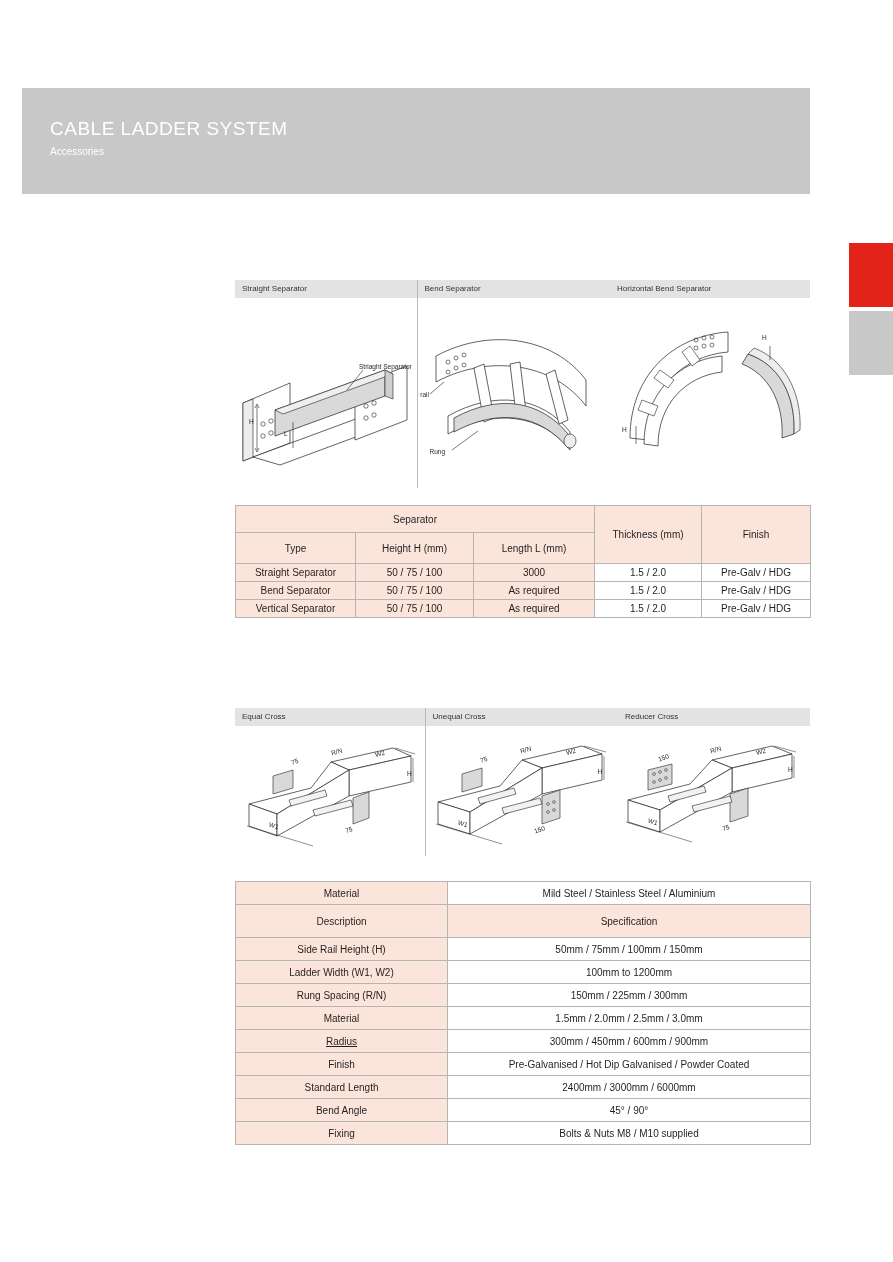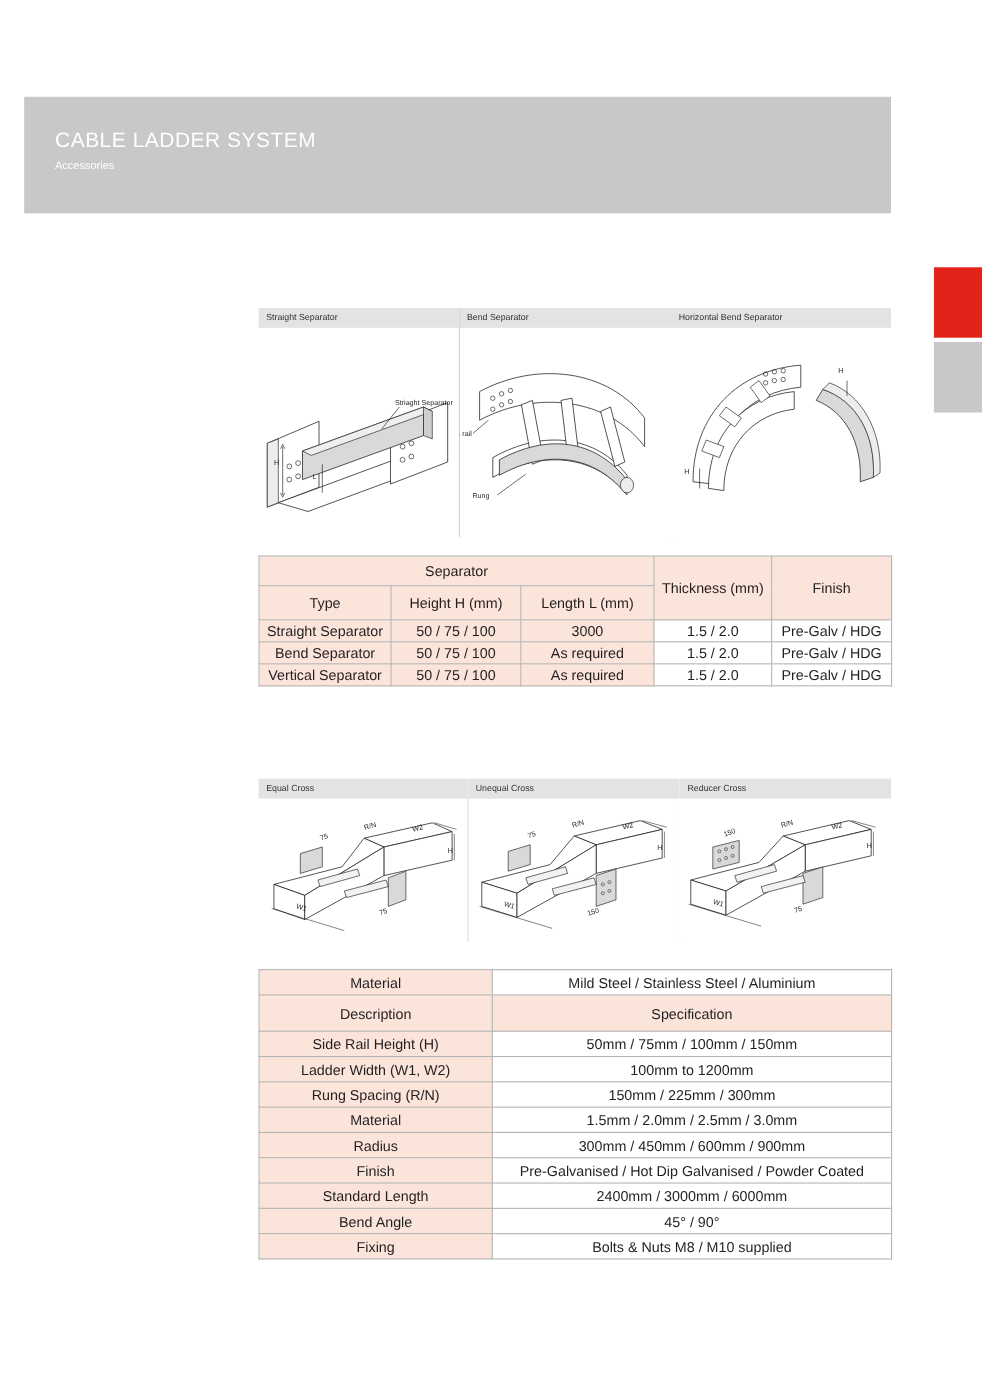--- a/index.html
+++ b/index.html
@@ -91,21 +91,21 @@
     background: #b9b9b9;
     align-self: stretch;
     margin: 0 0px;
   }
 
   
   table.spec {
     position: absolute;
     border-collapse: collapse;
     table-layout: fixed;
-    font-size: 13px;
+    font-size: 10px;
   }
   table.spec td, table.spec th {
     border: 1px solid #b5b5b5;
     padding: 2px 5px;
     font-weight: normal;
     text-align: center;
     height: 13px;
     vertical-align: middle;
     color: #231f20;
   }
@@ -455,21 +455,21 @@
     </tr>
     <tr>
       <td class="cell-pink left-align" style="height:18px;">Rung Spacing (R/N)</td>
       <td class="cell-white left-align">150mm / 225mm / 300mm</td>
     </tr>
     <tr>
       <td class="cell-pink left-align" style="height:18px;">Material</td>
       <td class="cell-white left-align">1.5mm / 2.0mm / 2.5mm / 3.0mm</td>
     </tr>
     <tr>
-      <td class="cell-pink left-align" style="height:18px;">Radius</td>
+      <td class="cell-pink left-align" style="height:18px;text-decoration:underline;">Radius</td>
       <td class="cell-white left-align">300mm / 450mm / 600mm / 900mm</td>
     </tr>
     <tr>
       <td class="cell-pink left-align" style="height:18px;">Finish</td>
       <td class="cell-white left-align">Pre-Galvanised / Hot Dip Galvanised / Powder Coated</td>
     </tr>
     <tr>
       <td class="cell-pink left-align" style="height:18px;">Standard Length</td>
       <td class="cell-white left-align">2400mm / 3000mm / 6000mm</td>
     </tr>

